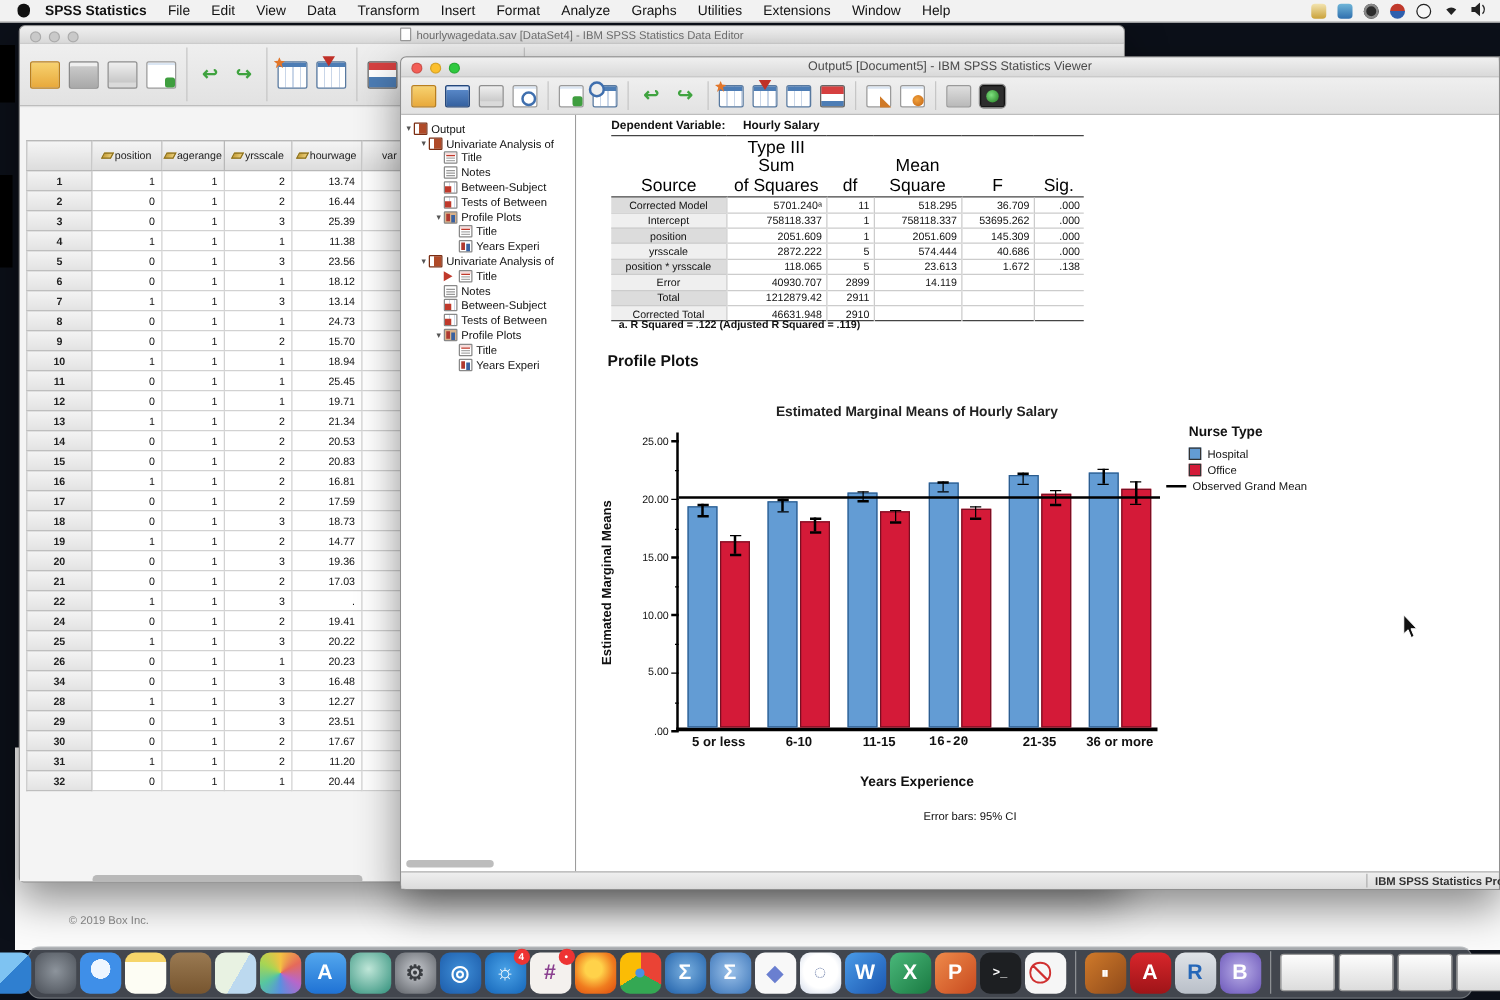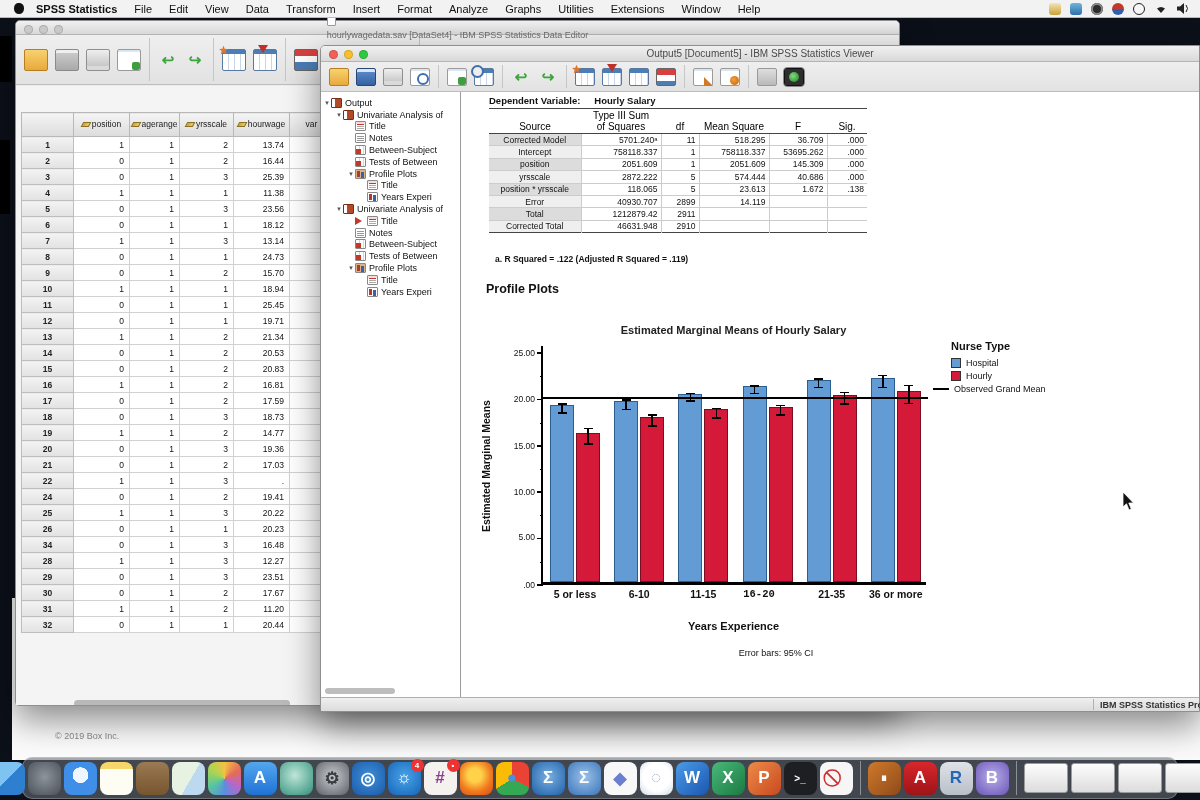--- a/index.html
+++ b/index.html
@@ -21,21 +21,21 @@
   
   .desk-block { position:absolute; background:#000; }
   #box-page { position:absolute; left:12px; top:598px; width:1188px; height:162px; background:#fbfbfb; }
   #box-copyright { position:absolute; left:55px; top:731px; font-size:9px; color:#8a8a8a; }
 
   
   .window { position:absolute; background:#ececec; border:1px solid #8f8f8f; border-radius:5px 5px 4px 4px;
             box-shadow:0 14px 34px rgba(0,0,0,.45); }
   .titlebar { height:16px; background:linear-gradient(#f0f0f0,#d9d9d9); border-bottom:1px solid #b4b4b4;
               border-radius:4px 4px 0 0; position:relative; display:flex; align-items:center; justify-content:center; }
-  .titlebar .title { font-size:10px; color:#4a4a4a; display:flex; gap:4px;flex-direction:column; }
+  .titlebar .title { font-size:10px; color:#4a4a4a; display:flex; align-items:center; gap:4px; }
   .tl-group { position:absolute; left:8px; top:4px; display:flex; gap:6px; }
   .tl { width:9px; height:9px; border-radius:50%; border:1px solid rgba(0,0,0,.15); }
   .tl.red{background:#f35e57;} .tl.yellow{background:#fbbf2d;} .tl.green{background:#2fc93f;}
   .tl.inactive{background:#c9c9c9;}
   .doc-mini-icon { width:9px; height:11px; background:#fff; border:1px solid #9a9a9a; border-radius:1px; display:inline-block; }
 
   .toolbar { display:flex; align-items:center; gap:7px; padding:0 8px; background:linear-gradient(#efefef,#e2e2e2);
              border-bottom:1px solid #bdbdbd; }
   .tbi { border-radius:3px; display:flex; align-items:center; justify-content:center; position:relative; }
   .tbi.sel { outline:1px solid #8a8a8a; background:#d3d3d3; }
@@ -106,21 +106,21 @@
   .ti-chart { background:#fff; }
   .ti-chart:after { content:""; position:absolute; left:1px; bottom:1px; width:3px; height:6px; background:#b03a30; box-shadow:4px 1px 0 #3a62a0; }
   .cur-arrow { width:0; height:0; border:4px solid transparent; border-left:7px solid #c0392b; margin-right:1px; flex:none; }
   #outline-hscroll { position:absolute; left:4px; bottom:3px; width:70px; height:6px; border-radius:3px; background:#bdbdbd; }
 
   #content { position:absolute; left:140px; top:0; right:0; bottom:0; background:#fff; overflow:hidden; }
   #dep-line { position:absolute; left:28px; top:3px; font-size:9.5px; font-weight:bold; color:#111; }
   #dep-line span { margin-left:14px; }
 
   #anova { position:absolute; left:28px; top:16px; border-collapse:collapse; table-layout:fixed; }
-  #anova th { font-size:10px; font-weight:normal; text-align:center; vertical-align:bottom; padding:1px 3px;
+  #anova th { font-size:14px; font-weight:normal; text-align:center; vertical-align:bottom; padding:1px 3px;
               border-bottom:1px solid #444; white-space:pre-line; line-height:1.1; }
   #anova td { font-size:8.5px; padding:0 3px; height:12.4px; border-left:1px solid #ccc; text-align:right; color:#111; }
   #anova td:first-child { border-left:none; text-align:center; }
   #anova tr { border-bottom:1px solid #ccc; }
   #anova thead tr { border-top:1px solid #444; }
   #anova tbody tr:last-child { border-bottom:1px solid #444; }
   #anova td.lab { }
   #anova tr.odd td.lab { background:#dcdcdc; }
   #anova tr.even td.lab { background:#efefef; }
   #anova-foot { position:absolute; left:34px; top:162px; font-size:8.5px; font-weight:bold; color:#111; }
@@ -865,21 +865,21 @@
         <div id="err-note">Error bars: 95% CI</div>
 
         <div id="legend">
           <div id="legend-title">Nurse Type</div>
           <div class="leg-row">
             <span class="leg-sw" style="background:#639cd4;"></span>
             <span>Hospital</span>
           </div>
           <div class="leg-row">
             <span class="leg-sw" style="background:#d41a38;"></span>
-            <span>Hourly</span>
+            <span>Office</span>
           </div>
           <div class="leg-row line">
             <span class="leg-line"></span>
             <span>Observed Grand Mean</span>
           </div>
         </div>
       </div>
     </div>
 
     <div id="viewer-status">

